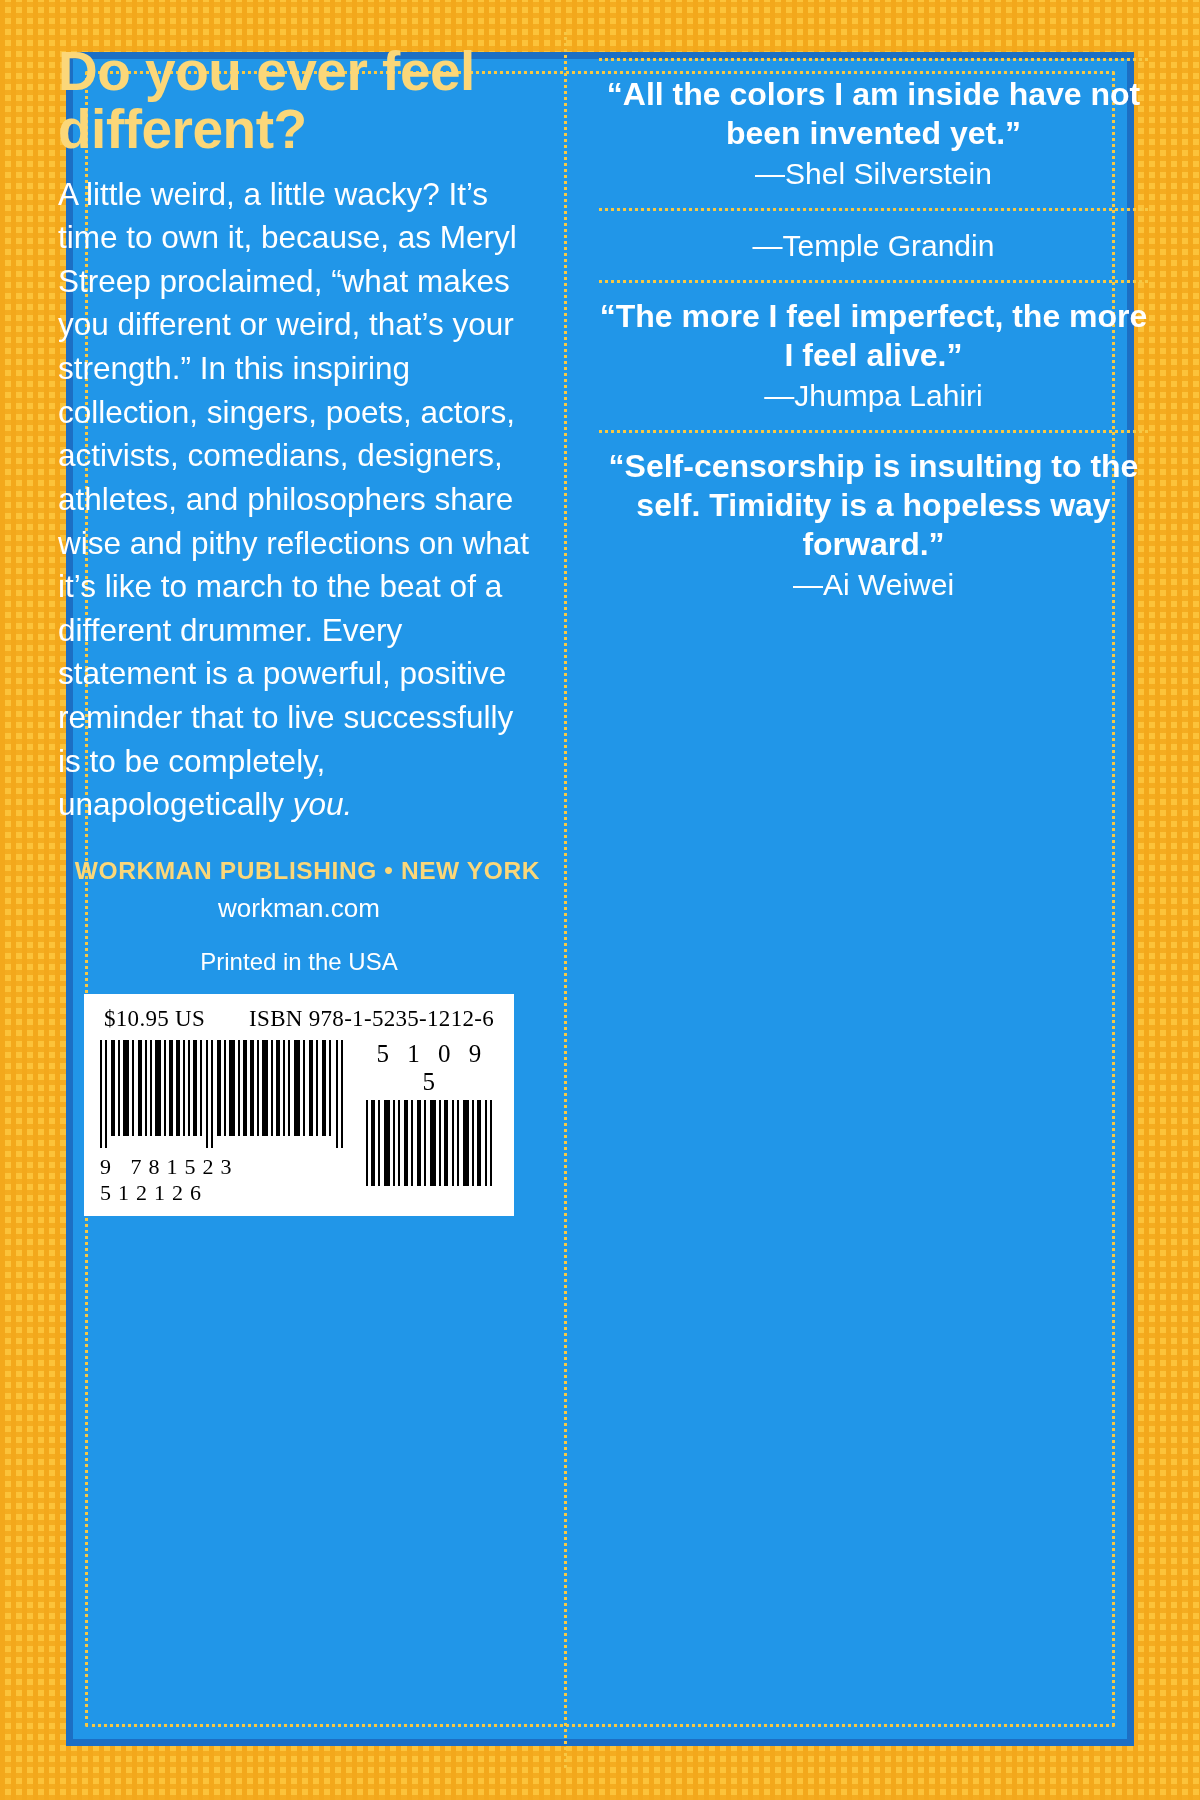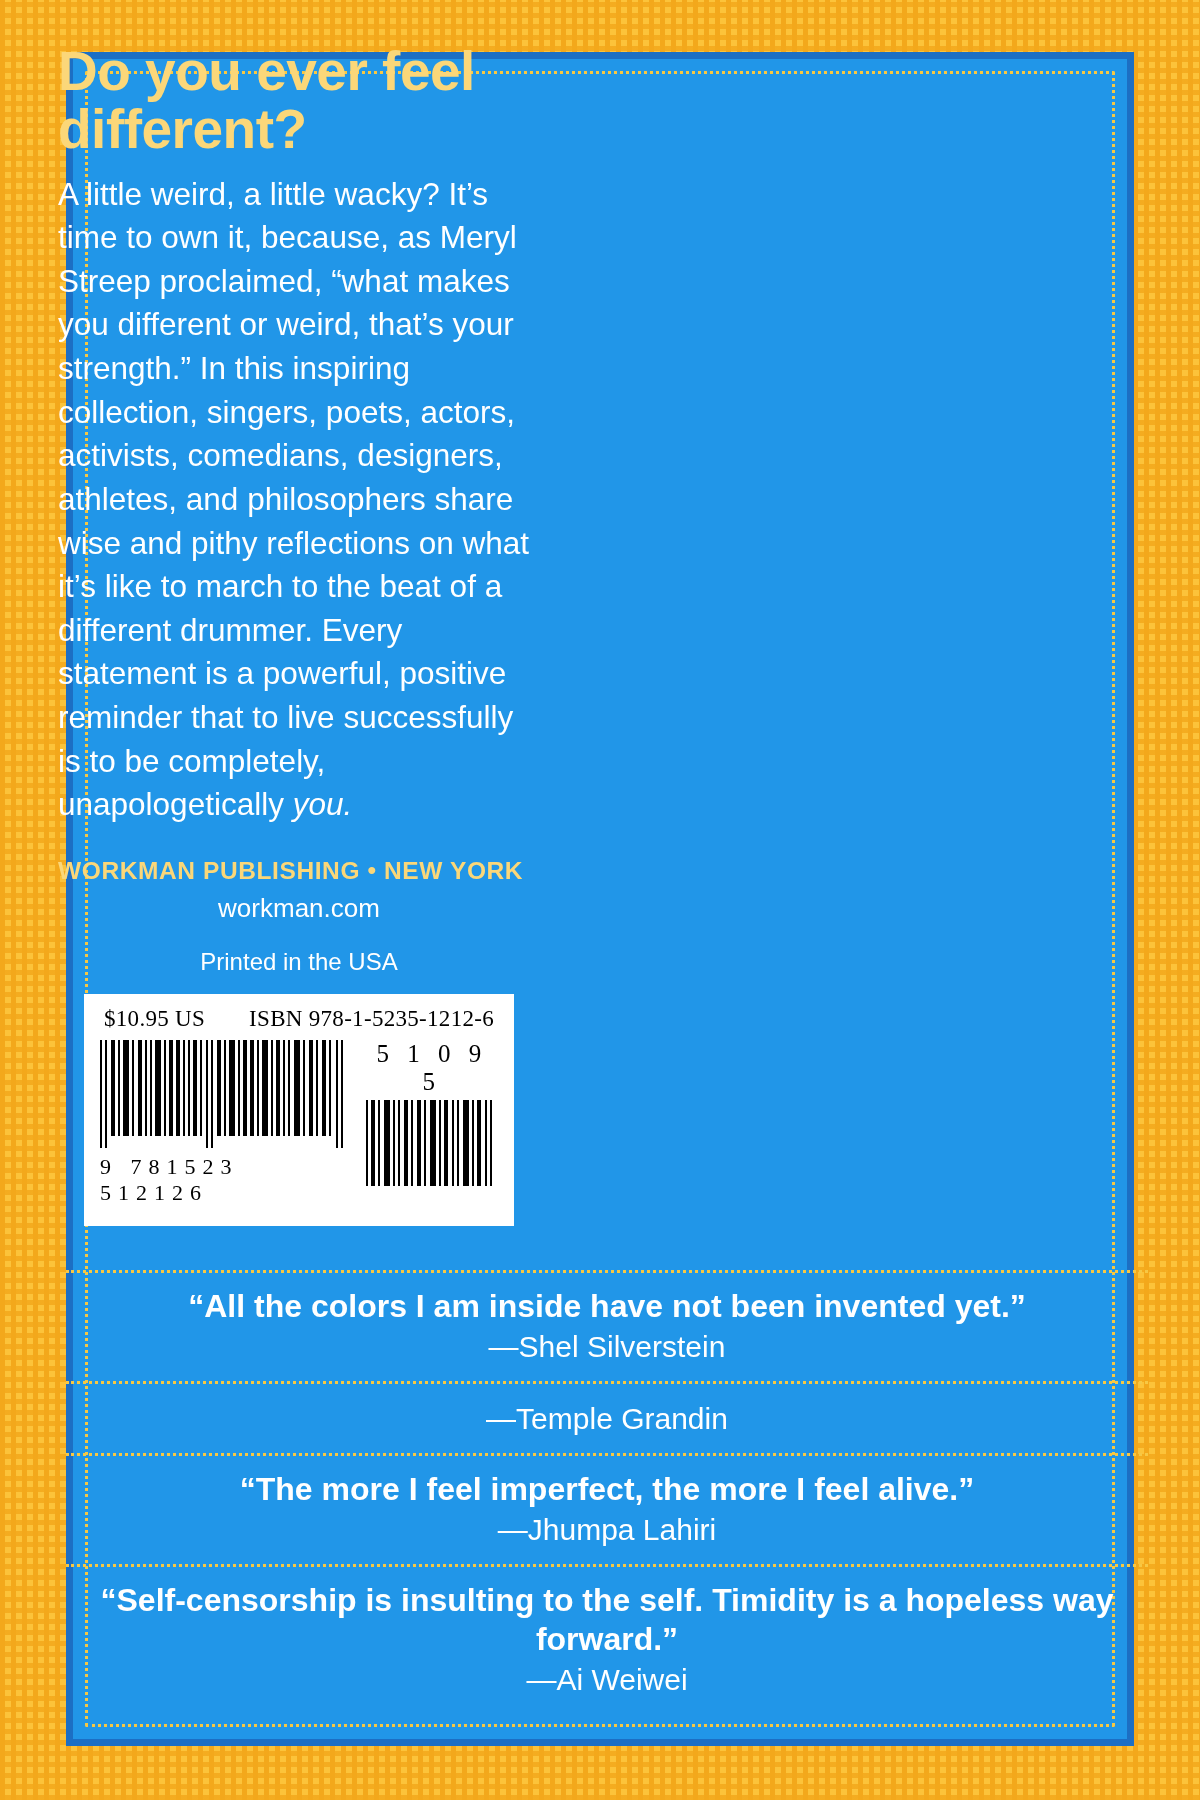--- a/index.html
+++ b/index.html
@@ -59,21 +59,20 @@
     border: 3px dotted #f7c844;
     box-sizing: border-box;
     border-radius: 2px;
   }
 
   .columns {
     position: absolute;
     inset: 26px 30px 26px 34px;
     display: flex;
     z-index: 4;
-    flex-direction: column;
   }
 
   .col-left {
     width: 530px;
     padding: 16px 24px 0 24px;
     box-sizing: border-box;
   }
   .divider {
     width: 0;
     border-left: 3px dotted #f7c844;
@@ -103,42 +102,42 @@
     margin: 0;
   }
   .blurb em {
   }
 
   .imprint {
     color: #fbd779;
     font-size: 24.5px;
     font-weight: bold;
     letter-spacing: 0.6px;
-    text-align: left;
+    text-align: right;
     margin-top: 30px;
   }
   .website {
     color: #ffffff;
     font-size: 26px;
     text-align: center;
     margin-top: 8px;
   }
   .printed {
     color: #ffffff;
     font-size: 24px;
     text-align: center;
     margin-top: 24px;
   }
 
   
   .barcode-box {
     margin: 18px auto 0 auto;
     width: 430px;
     background: #ffffff;
-    padding: 12px 14px 20px 14px;
+    padding: 12px 14px 10px 14px;
     box-sizing: border-box;
     font-family: "Liberation Serif", serif;
   }
   .barcode-top {
     display: flex;
     justify-content: space-between;
     align-items: baseline;
     font-size: 23px;
     color: #000;
     padding: 0 6px 8px 6px;

